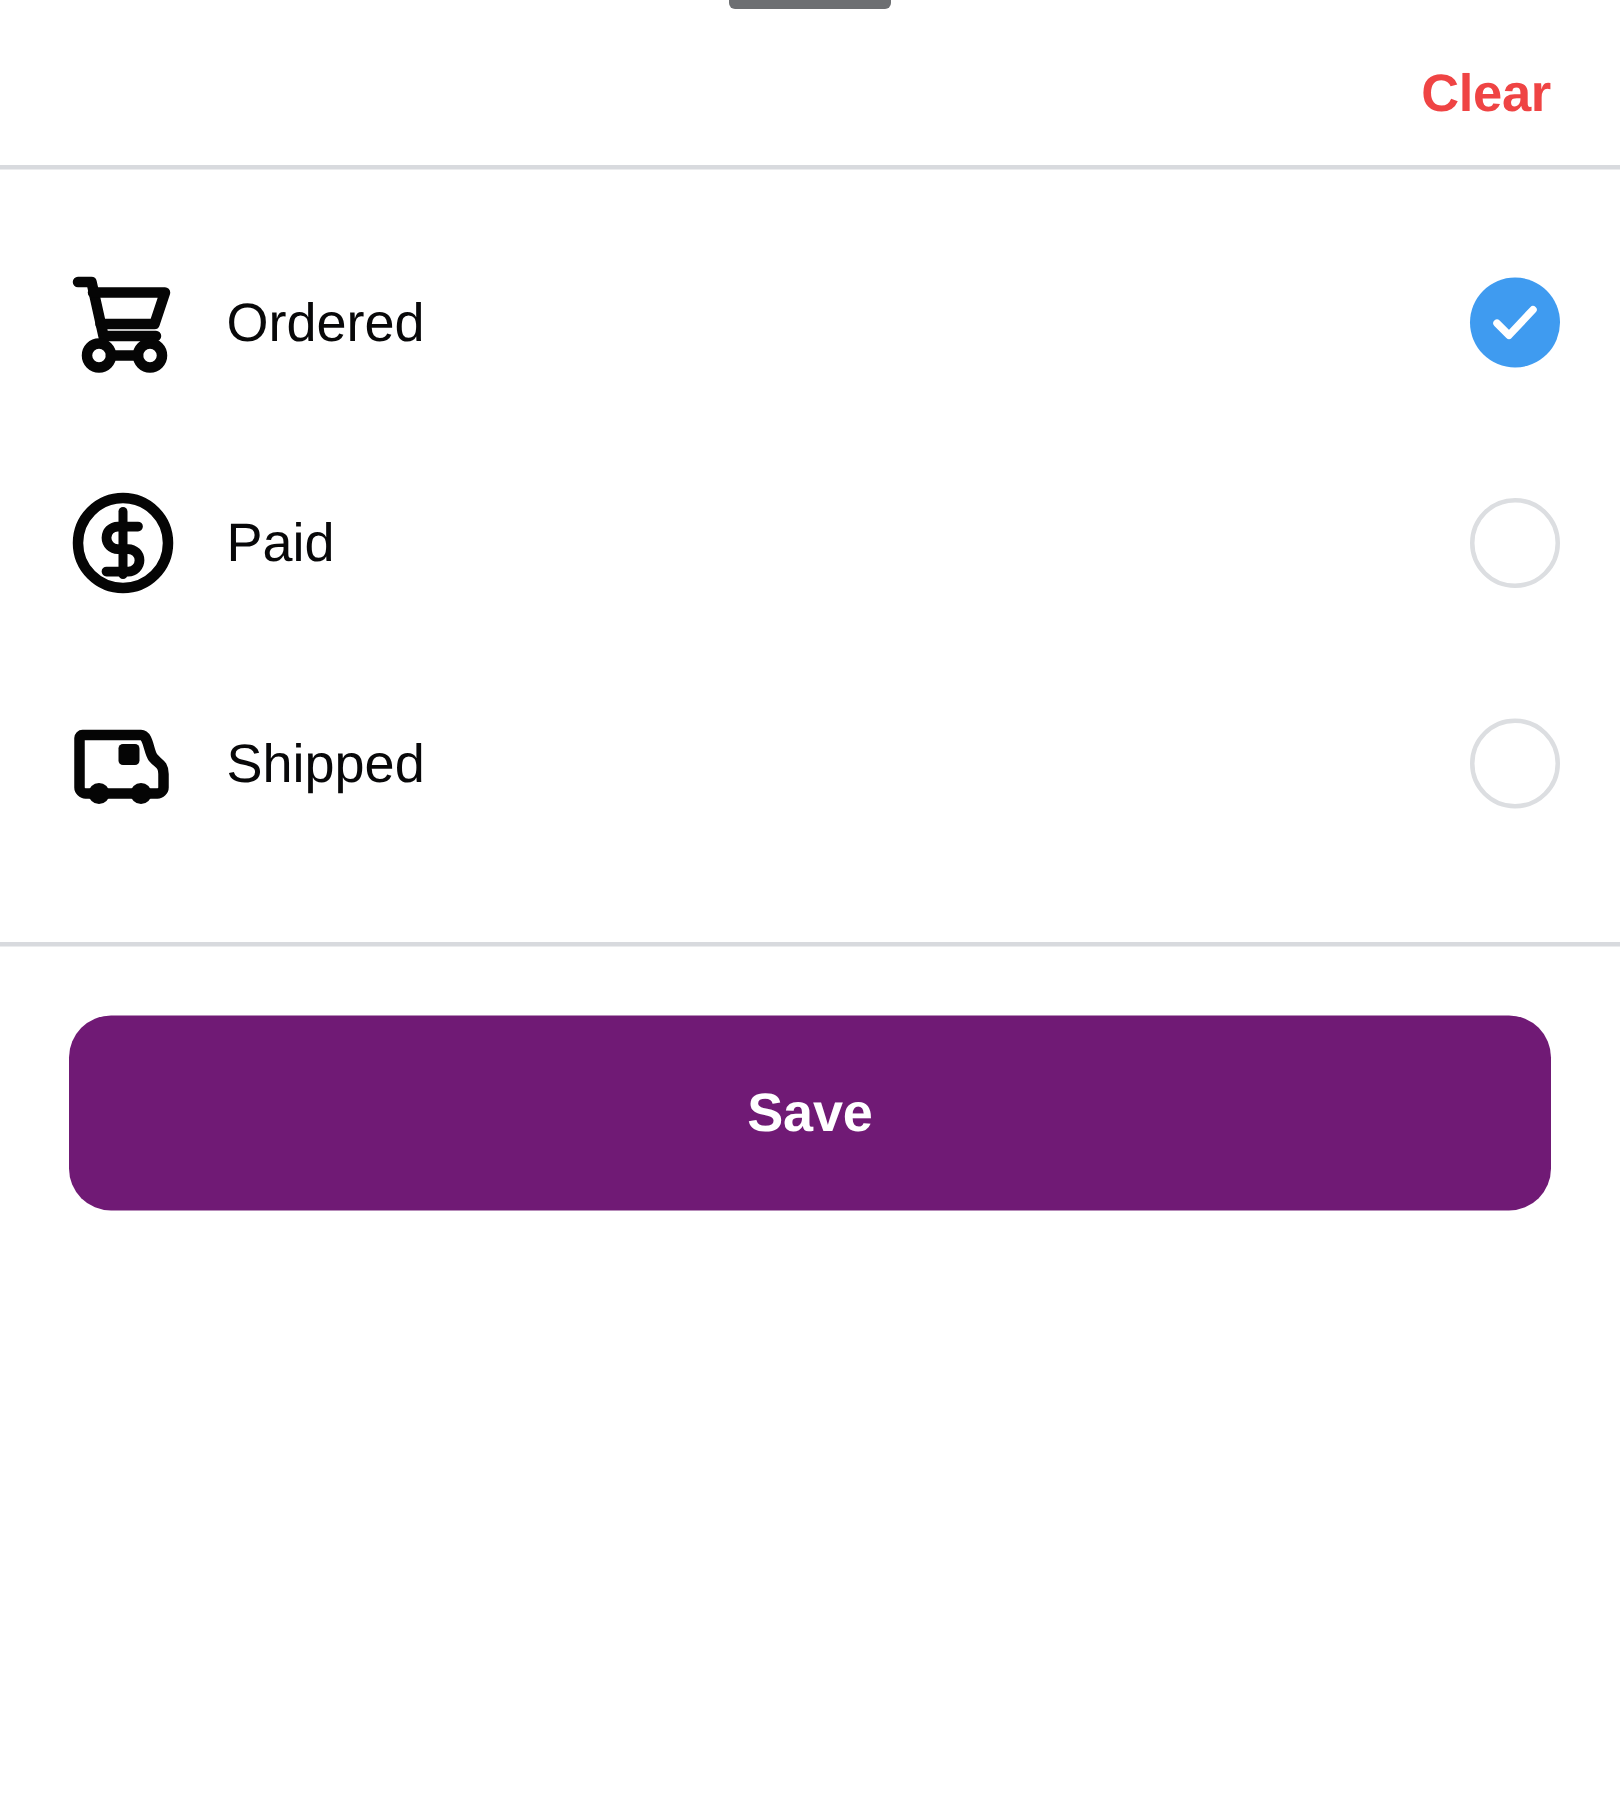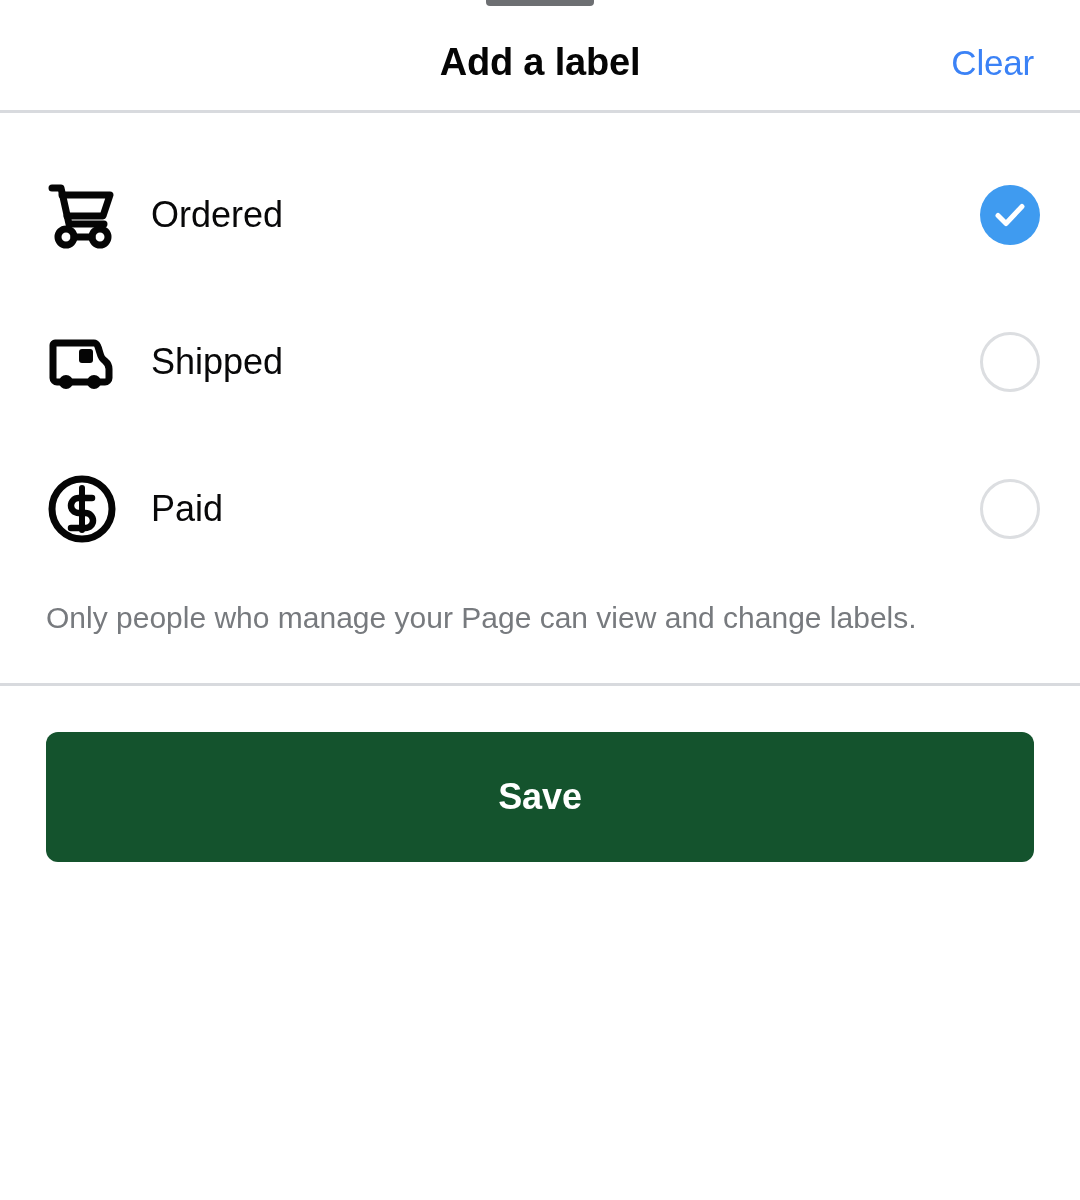--- a/index.html
+++ b/index.html
@@ -59,22 +59,22 @@
     line-height: 1;
     margin-top: 4px;
   }
   .header-action {
     position: absolute;
     right: 46px;
     top: 50%;
     transform: translateY(-50%);
     margin-top: 3px;
     font-size: 35px;
-    font-weight: normal;
-    color: #3b82f6;
+    font-weight: bold;
+    color: #ef4444;
     letter-spacing: -0.2px;
     background: none;
     border: none;
     padding: 0;
     cursor: pointer;
     font-family: "Liberation Sans", sans-serif;
   }
 
   
   .list {
@@ -150,23 +150,23 @@
   .footer {
     flex: 1 1 auto;
     display: flex;
     align-items: flex-start;
     justify-content: center;
     padding-top: 46px;
   }
   .save-button {
     width: 988px;
     height: 130px;
-    background: #14532d;
+    background: #701a75;
     border: none;
-    border-radius: 12px;
+    border-radius: 28px;
     color: #ffffff;
     font-size: 36px;
     font-weight: bold;
     letter-spacing: -0.1px;
     cursor: pointer;
     font-family: "Liberation Sans", sans-serif;
     display: flex;
     align-items: center;
     justify-content: center;
   }
@@ -174,21 +174,20 @@
 </head>
 <body>
 
 <div class="sheet">
 
   <div class="drag-handle-wrap">
     <div class="drag-handle"></div>
   </div>
 
   <div class="header">
-    <div class="header-title">Add a label</div>
     <button class="header-action">Clear</button>
   </div>
 
   <div class="list">
 
 
 
     <div class="row">
       <span class="row-icon">
         <svg width="70" height="70" viewBox="0 0 70 70" fill="none">
@@ -205,49 +204,48 @@
           <svg width="36" height="36" viewBox="0 0 36 36" fill="none">
             <path d="M6 18.5 L14 26.5 L30 9.5" stroke="#ffffff" stroke-width="5" stroke-linecap="round" stroke-linejoin="round"></path>
           </svg>
         </span>
       </span>
     </div>
 
     <div class="row">
       <span class="row-icon">
         <svg width="70" height="70" viewBox="0 0 70 70" fill="none">
+          <circle cx="35" cy="35" r="30" stroke="#050505" stroke-width="7"></circle>
+          <path d="M35 14 V56" stroke="#050505" stroke-width="6" stroke-linecap="round"></path>
+          <path d="M45 24 H31.5 A7.5 7.5 0 0 0 31.5 39 H38.5 A7.5 7.5 0 0 1 38.5 54 H24" stroke="#050505" stroke-width="6.5" stroke-linecap="round" stroke-linejoin="round" fill="none"></path>
+        </svg>
+      </span>
+      <span class="row-label">Paid</span>
+      <span class="radio-wrap">
+        <span class="radio"></span>
+      </span>
+    </div>
+
+    <div class="row">
+      <span class="row-icon">
+        <svg width="70" height="70" viewBox="0 0 70 70" fill="none">
           <path d="M8 16 H47 C52 16 52 27 55 31 C58 35 62 35 62 42 V51 C62 53 60 55 58 55 H10 C8 55 6 53 6 51 V18 C6 17 7 16 8 16 Z" stroke="#050505" stroke-width="7" stroke-linejoin="round" fill="none"></path>
           <rect x="32" y="22" width="14" height="14" rx="3" fill="#050505"></rect>
           <circle cx="19" cy="55" r="7" fill="#050505"></circle>
           <circle cx="47" cy="55" r="7" fill="#050505"></circle>
         </svg>
       </span>
       <span class="row-label">Shipped</span>
       <span class="radio-wrap">
         <span class="radio"></span>
       </span>
     </div>
 
-    <div class="row">
-      <span class="row-icon">
-        <svg width="70" height="70" viewBox="0 0 70 70" fill="none">
-          <circle cx="35" cy="35" r="30" stroke="#050505" stroke-width="7"></circle>
-          <path d="M35 14 V56" stroke="#050505" stroke-width="6" stroke-linecap="round"></path>
-          <path d="M45 24 H31.5 A7.5 7.5 0 0 0 31.5 39 H38.5 A7.5 7.5 0 0 1 38.5 54 H24" stroke="#050505" stroke-width="6.5" stroke-linecap="round" stroke-linejoin="round" fill="none"></path>
-        </svg>
-      </span>
-      <span class="row-label">Paid</span>
-      <span class="radio-wrap">
-        <span class="radio"></span>
-      </span>
-    </div>
-
-  </div>
-
-  <div class="footnote">Only people who manage your Page can view and change labels.</div>
+  </div>
+
 
   <div class="footer-divider"></div>
 
   <div class="footer">
     <button class="save-button">Save</button>
   </div>
 
 </div>
 
 </body></html>

